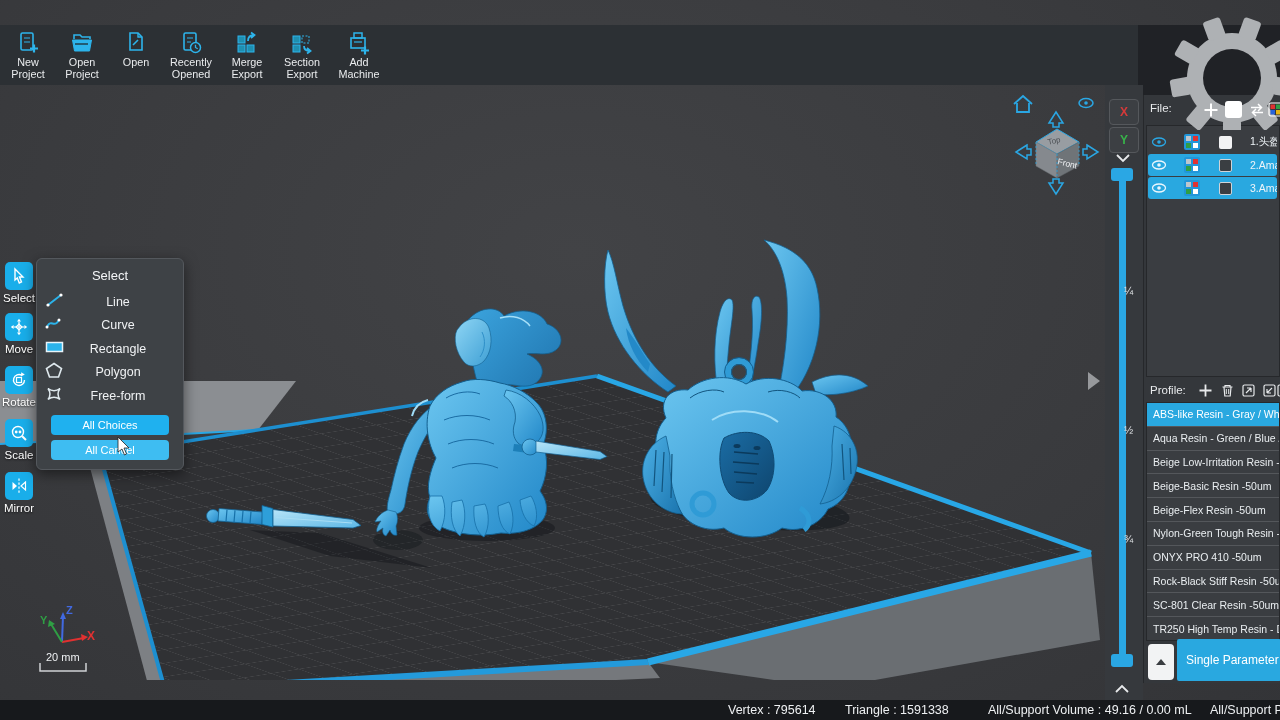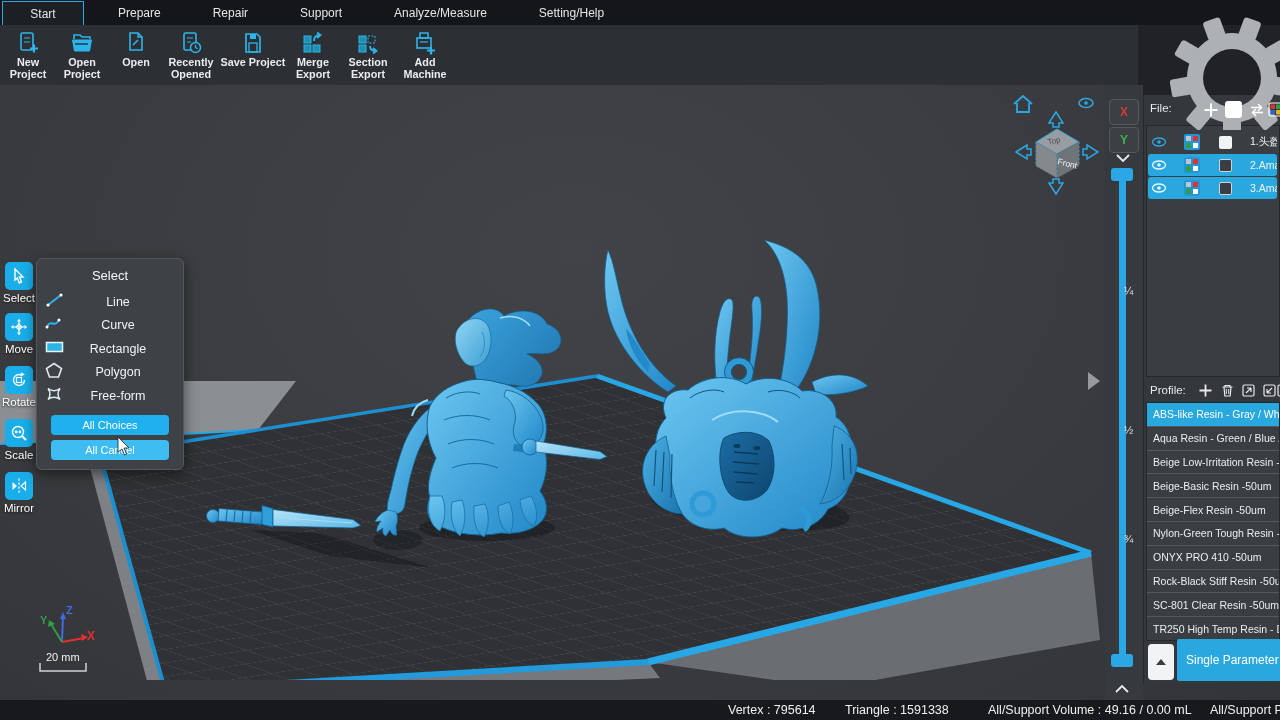--- a/index.html
+++ b/index.html
@@ -8,21 +8,21 @@
     font-family:"Liberation Sans",sans-serif;color:#e8eaec;}
   .abs{position:absolute;}
   
   .menubar{left:0;top:0;width:1280px;height:25px;background:#141619;display:flex;align-items:center;}
   .menutab{font-size:12px;color:#e4e6e8;text-align:center;}
   .menutab.plain{padding:0 26px;}
   .starttab{position:absolute;left:2px;top:1px;width:80px;height:23px;background:#1c2023;
     border:1px solid #2aa7e4;border-bottom:none;display:flex;align-items:center;justify-content:center;}
   
   .ribbon{left:0;top:25px;width:1280px;height:60px;background:#2c3034;display:flex;padding-left:2px;}
-  .ritem{display:flex;flex-direction:column;align-items:center;padding-top:5px;font-weight:bold;}
+  .ritem{display:flex;flex-direction:column;align-items:center;padding-top:5px;}
   .ritem .lbl{margin-top:1px;font-size:10.8px;line-height:11.5px;text-align:center;color:#eaecee;}
   .corner{left:1138px;top:25px;width:142px;height:70px;background:#202226;}
   
   .ltool{width:44px;text-align:center;}
   .ltbtn{width:28px;height:28px;margin:0 auto;background:#19aeea;border-radius:5px;
     display:flex;align-items:center;justify-content:center;}
   .ltlbl{margin-top:2px;font-size:11.5px;color:#fff;text-shadow:0 1px 2px rgba(0,0,0,.7);}
   
   .popup{left:36px;top:258px;width:146px;height:210px;background:#3e4246;border:1px solid #54585d;
     border-radius:6px;box-shadow:0 4px 14px rgba(0,0,0,.5);}
@@ -238,31 +238,20 @@
     <polygon points="49,620 48,627 55,624" fill="#2f9e44"></polygon>
     <text x="66" y="614" font-size="11" font-weight="bold" fill="#4169e1">Z</text>
     <text x="40" y="624" font-size="11" font-weight="bold" fill="#2f9e44">Y</text>
     <text x="87" y="640" font-size="12" font-weight="bold" fill="#e03131">X</text>
   </svg>
   <div class="abs scalelbl" style="left:46px;top:651px;">20 mm</div>
   <svg class="abs" style="left:38px;top:662px;" width="50" height="12">
     <path d="M2,1 V9 H48 V1" fill="none" stroke="#cfd2d5" stroke-width="1.5"></path>
   </svg>
 
-  <div class="abs menubar">
-    <div class="starttab">
-      <span class="menutab">Start</span>
-    </div>
-    <div style="width:92px;"></div>
-    <span class="menutab plain">Prepare</span>
-    <span class="menutab plain">Repair</span>
-    <span class="menutab plain">Support</span>
-    <span class="menutab plain">Analyze/Measure</span>
-    <span class="menutab plain">Setting/Help</span>
-  </div>
 
   <div class="abs ribbon">
     <div class="ritem" style="width:52px;">
       <svg width="26" height="26">
         <rect x="6" y="3" width="12" height="17" rx="1.5" fill="none" stroke="#2db4eb" stroke-width="1.6"></rect>
         <path d="M9,8 h6 M9,12 h6" stroke="#2db4eb" stroke-width="1.2"></path>
         <path d="M15,18.5 h8 M19,14.5 v8" stroke="#2db4eb" stroke-width="2.2"></path>
       </svg>
       <div class="lbl">New Project</div>
     </div>
@@ -283,28 +272,20 @@
       <div class="lbl">Open</div>
     </div>
     <div class="ritem" style="width:58px;">
       <svg width="26" height="26">
         <rect x="6" y="3" width="12" height="17" rx="1.5" fill="none" stroke="#2db4eb" stroke-width="1.6"></rect>
         <path d="M9,8 h6 M9,12 h4" stroke="#2db4eb" stroke-width="1.2"></path>
         <circle cx="17.5" cy="17.5" r="5" fill="#2c3034" stroke="#2db4eb" stroke-width="1.5"></circle>
         <path d="M17.5,14.8 v2.7 l2.2,1.3" fill="none" stroke="#2db4eb" stroke-width="1.3"></path>
       </svg>
       <div class="lbl">Recently Opened</div>
-    </div>
-    <div class="ritem" style="width:66px;">
-      <svg width="26" height="26">
-        <path d="M6,4 h11 l3,3 v15 H6 Z" fill="none" stroke="#2db4eb" stroke-width="1.7"></path>
-        <rect x="10" y="4" width="6" height="5" fill="#2db4eb"></rect>
-        <rect x="9" y="13" width="8" height="9" fill="none" stroke="#2db4eb" stroke-width="1.3"></rect>
-      </svg>
-      <div class="lbl" style="white-space:nowrap;">Save Project</div>
     </div>
     <div class="ritem" style="width:54px;">
       <svg width="26" height="26">
         <rect x="4" y="6" width="7" height="7" fill="#1f8fb0" stroke="#2db4eb" stroke-width="1"></rect>
         <rect x="4" y="15" width="7" height="7" fill="#1f8fb0" stroke="#2db4eb" stroke-width="1"></rect>
         <rect x="13" y="15" width="7" height="7" fill="#1f8fb0" stroke="#2db4eb" stroke-width="1"></rect>
         <path d="M14,11 C14,7 16,5 20,5 m-3,-2.5 l3.5,2.5 l-3.5,3" fill="none" stroke="#2db4eb" stroke-width="1.8"></path>
       </svg>
       <div class="lbl">Merge Export</div>
     </div>

